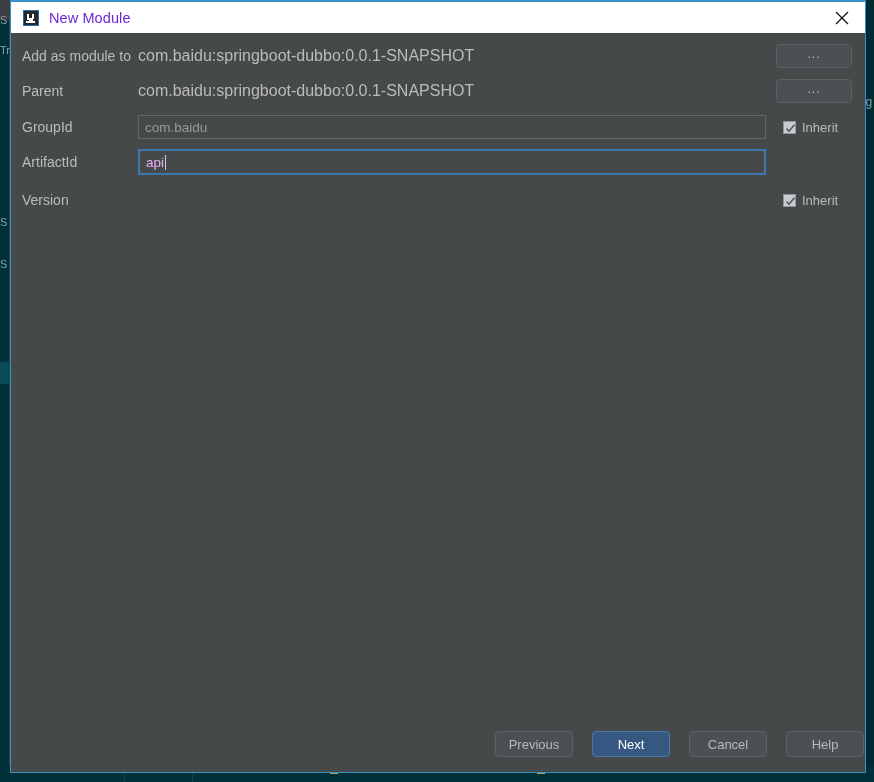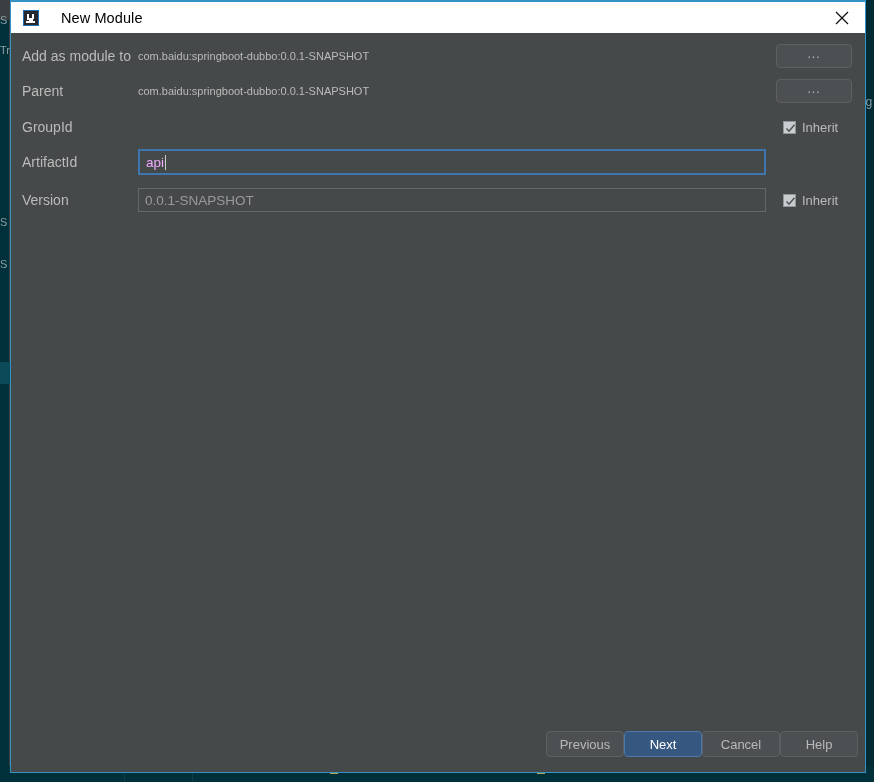--- a/index.html
+++ b/index.html
@@ -138,24 +138,23 @@
   .ij-icon .ij-base {
     position: absolute;
     left: 2px;
     bottom: 2px;
     width: 9px;
     height: 2px;
     background: #ffffff;
   }
   .title-text {
     font-size: 14.5px;
-    color: #000000;
+    color: #6d28d9;
     font-family: "Liberation Sans", sans-serif;
     letter-spacing: 0.1px;
-    margin-left: 12px;
   }
   .close-btn {
     position: absolute;
     right: 0;
     top: 0;
     width: 46px;
     height: 31px;
     display: flex;
     align-items: center;
     justify-content: center;
@@ -182,21 +181,21 @@
     position: absolute;
     left: 11px;
     font-size: 14px;
     color: #bbbbbb;
     font-family: "Liberation Sans", sans-serif;
     white-space: nowrap;
   }
   .row-value {
     position: absolute;
     left: 127px;
-    font-size: 11px;
+    font-size: 16px;
     color: #bbbbbb;
     font-family: "Liberation Sans", sans-serif;
     white-space: nowrap;
   }
 
   .ellipsis-btn {
     position: absolute;
     right: 13px;
     width: 76px;
     height: 24px;
@@ -271,22 +270,22 @@
   }
 
   
   .dlg-footer {
     height: 56px;
     min-height: 56px;
     background: #45494a;
     display: flex;
     align-items: center;
     justify-content: flex-end;
-    padding-right: 7px;
-    gap: 0;
+    padding-right: 1px;
+    gap: 19px;
     box-sizing: border-box;
   }
   .btn {
     min-width: 78px;
     height: 26px;
     background: #4c5052;
     border: 1px solid #5e6163;
     border-radius: 4px;
     box-sizing: border-box;
     color: #b9b9b9;
@@ -354,41 +353,41 @@
       </div>
 
       <div class="form-row" style="top:45px;">
         <span class="row-label">Parent</span>
         <span class="row-value">com.baidu:springboot-dubbo:0.0.1-SNAPSHOT</span>
         <span class="ellipsis-btn">...</span>
       </div>
 
       <div class="form-row" style="top:81px;">
         <span class="row-label">GroupId</span>
+        <span class="text-field">com.baidu</span>
         <span class="inherit-wrap">
           <span class="cb">
             <svg width="11" height="11" viewBox="0 0 11 11">
               <polyline points="1.5,5.5 4,8.2 9.5,1.8" fill="none" stroke="#4a4f52" stroke-width="1.4"></polyline>
             </svg>
           </span>
           <span class="inherit-label">Inherit</span>
         </span>
       </div>
 
       <div class="form-row" style="top:116px;">
         <span class="row-label">ArtifactId</span>
         <span class="text-field focused">
             <span>api</span>
             <span class="caret"></span>
           </span>
       </div>
 
       <div class="form-row" style="top:154px;text-align:right;">
         <span class="row-label">Version</span>
-        <span class="text-field">0.0.1-SNAPSHOT</span>
         <span class="inherit-wrap">
           <span class="cb">
             <svg width="11" height="11" viewBox="0 0 11 11">
               <polyline points="1.5,5.5 4,8.2 9.5,1.8" fill="none" stroke="#4a4f52" stroke-width="1.4"></polyline>
             </svg>
           </span>
           <span class="inherit-label">Inherit</span>
         </span>
       </div>
 

